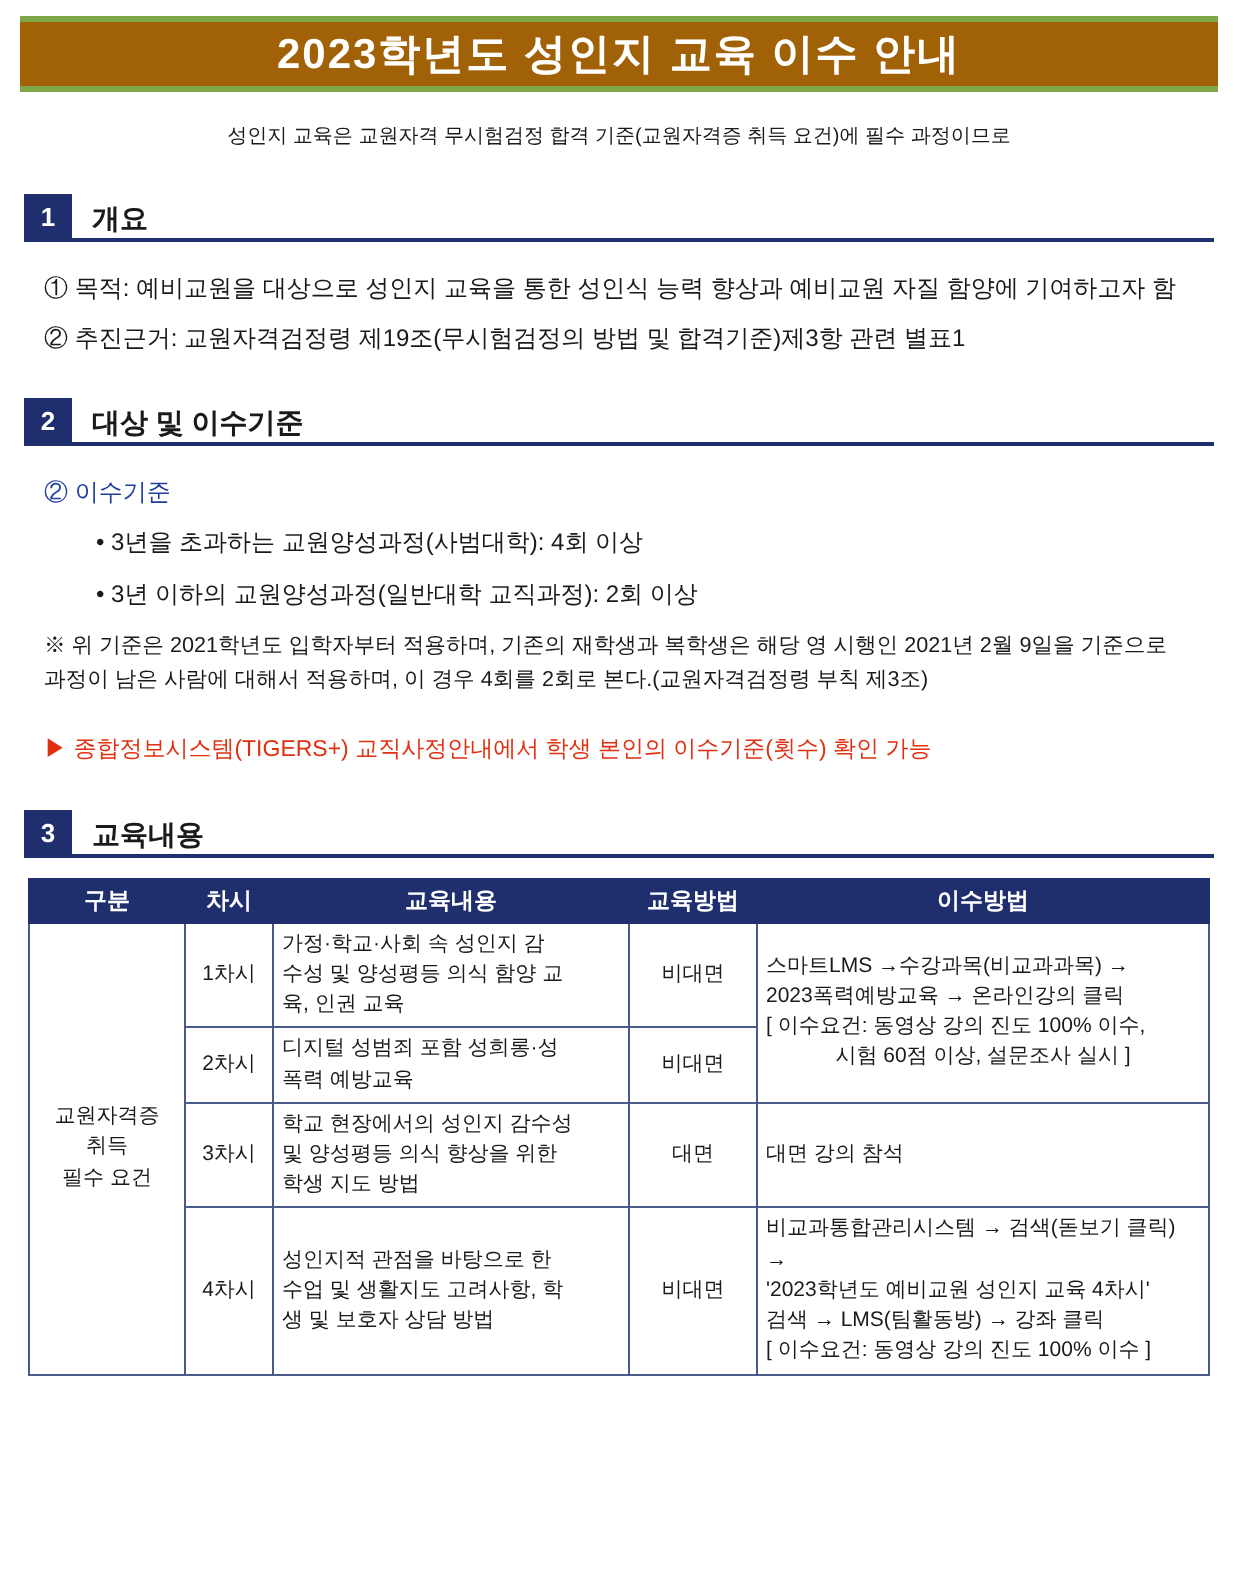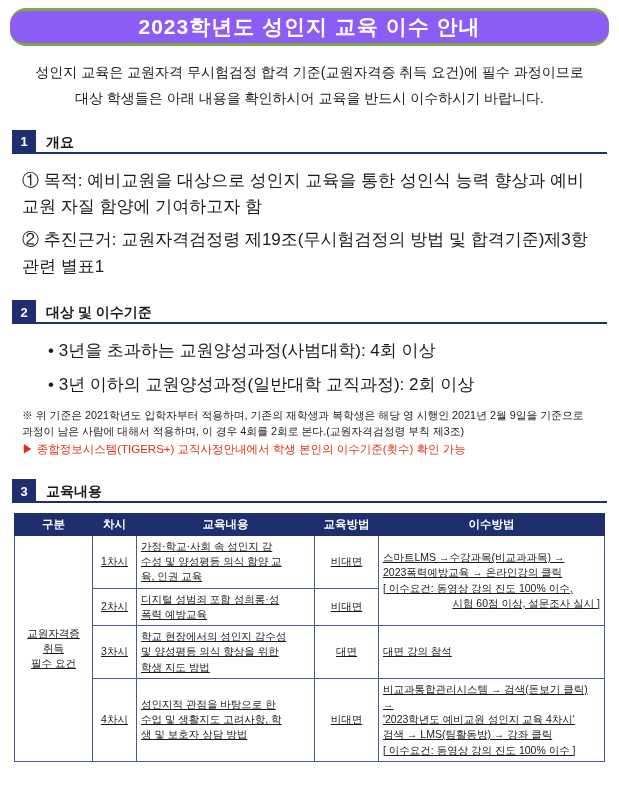--- a/index.html
+++ b/index.html
@@ -12,37 +12,37 @@
     font-family: "Liberation Sans", sans-serif;
     color: #231f20;
     overflow: hidden;
   }
   .page { position: relative; width: 619px; height: 786px; padding: 0; }
 
   
   .title-banner {
     margin: 8px 10px 0 10px;
     height: 38px;
-    background: #8b5cf6;
+    background: #a16207;
     border-top: 3px solid #7fa649;
     border-bottom: 3px solid #7fa649;
-    display: flex; align-items: center; justify-content: center; border-radius: 16px;
+    display: flex; align-items: center; justify-content: center;
   }
   .title-text {
     color: #ffffff;
     font-size: 21px;
     font-weight: bold;
     letter-spacing: 1px;
   }
 
   
   .intro {
     margin: 14px 0 0 0;
     text-align: center;
-    font-size: 14px;
+    font-size: 10px;
     color: #1a1a1a;
     line-height: 1.85;
   }
   .intro div { white-space: nowrap; }
 
   
   .section-head {
     display: flex; align-items: stretch;
     margin: 0 12px 0 12px;
     height: 24px;
@@ -59,21 +59,21 @@
     border-bottom: 2px solid #1f2f6e;
     display: flex; align-items: flex-end;
     padding-left: 10px;
   }
   .sec-title {
     font-size: 14px; font-weight: bold; color: #1a1a1a;
   }
 
   .body-block { margin: 0 22px; }
   .line {
-    font-size: 17px;
+    font-size: 12px;
     line-height: 1.55;
     color: #1a1a1a;
     margin: 0;
   }
   .ind2 { margin-left: 26px; }
   .blue { color: #1f3f9e; }
   .bold { font-weight: bold; }
   .small {
     font-size: 10.8px;
     line-height: 1.5;
@@ -96,44 +96,42 @@
     padding: 3px 0;
     text-align: center;
   }
   table.edu td {
     border: 1px solid #4a5a8a;
     font-size: 10.5px;
     padding: 3px 4px;
     vertical-align: middle;
     color: #1a1a1a;
     line-height: 1.45;
-    text-decoration: underline;
   }
   td.c { text-align: center; }
   td.l { text-align: left; }
   .cell-blue { color: #1f3f9e; }
   .cell-line { display: block; }
-  .indent-r { display: block; text-align: right; }
+  .indent-r { display: block; text-align: center; }
   .col-gubun { width: 78px; }
   .col-cha { width: 44px; }
   .col-content { width: 178px; }
   .col-method { width: 64px; margin-top: 19px; }
 </style>
 </head>
 <body>
 
 <div class="page">
 
   <div class="title-banner">
     <div class="title-text">2023학년도 성인지 교육 이수 안내</div>
   </div>
 
   <div class="intro">
     <div>성인지 교육은 교원자격 무시험검정 합격 기준(교원자격증 취득 요건)에 필수 과정이므로</div>
-    <div>대상 학생들은 아래 내용을 확인하시어 교육을 반드시 이수하시기 바랍니다.</div>
   </div>
 
   <div style="height:18px"></div>
   <div class="section-head">
     <div class="sec-num">1</div>
     <div class="sec-title-wrap">
       <span class="sec-title">개요</span>
     </div>
   </div>
   <div class="body-block" style="margin-top:14px">
@@ -142,25 +140,26 @@
   </div>
 
   <div style="height:20px"></div>
   <div class="section-head">
     <div class="sec-num">2</div>
     <div class="sec-title-wrap">
       <span class="sec-title">대상 및 이수기준</span>
     </div>
   </div>
   <div class="body-block" style="margin-top:14px">
+    <p class="line blue" style="margin-top:7px">② 이수기준</p>
     <p class="line ind2" style="margin-top:7px">• 3년을 초과하는 교원양성과정(사범대학): 4회 이상</p>
     <p class="line ind2" style="margin-top:7px">• 3년 이하의 교원양성과정(일반대학 교직과정): 2회 이상</p>
     <p class="line small" style="margin-top:9px">※ 위 기준은 2021학년도 입학자부터 적용하며, 기존의 재학생과 복학생은 해당 영 시행인 2021년 2월 9일을 기준으로</p>
     <p class="line small">과정이 남은 사람에 대해서 적용하며, 이 경우 4회를 2회로 본다.(교원자격검정령 부칙 제3조)</p>
-    <p class="line note-red" style="margin-top:2px">▶ 종합정보시스템(TIGERS+) 교직사정안내에서 학생 본인의 이수기준(횟수) 확인 가능</p>
+    <p class="line note-red" style="margin-top:19px">▶ 종합정보시스템(TIGERS+) 교직사정안내에서 학생 본인의 이수기준(횟수) 확인 가능</p>
   </div>
 
   <div style="height:20px"></div>
   <div class="section-head">
     <div class="sec-num">3</div>
     <div class="sec-title-wrap">
       <span class="sec-title">교육내용</span>
     </div>
   </div>
 

